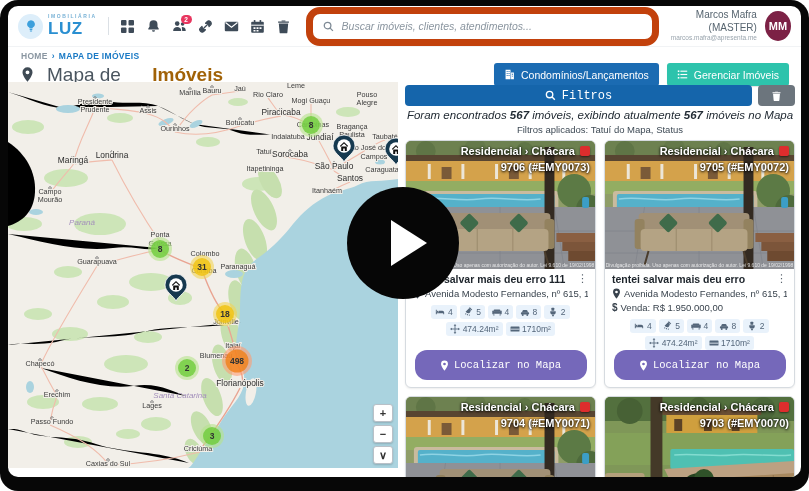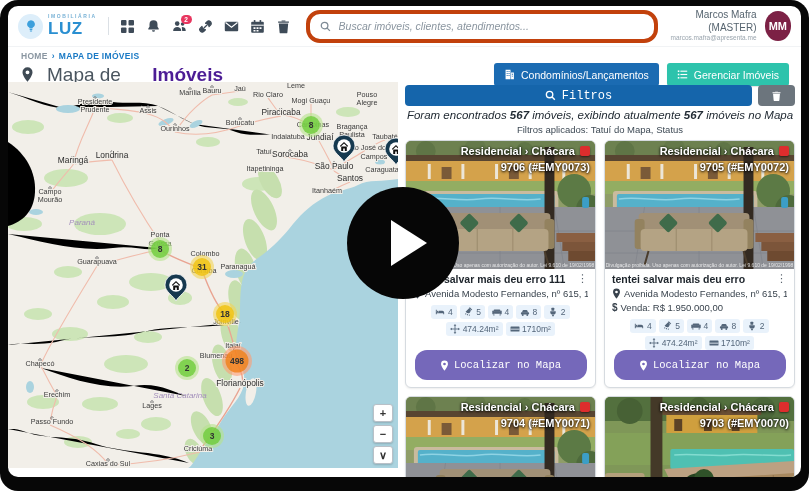--- a/index.html
+++ b/index.html
@@ -11,39 +11,39 @@
   .brand{display:flex;align-items:flex-start;gap:5px;cursor:pointer;}
   .bulbwrap{width:25px;height:25px;border-radius:50%;background:#ddeefa;display:flex;align-items:center;justify-content:center;}
   .brandtext{line-height:1;}
   .tagline{font-size:5px;letter-spacing:1.6px;color:#79b2d6;font-weight:bold;}
   .brandname{font-size:17px;font-weight:bold;color:#2a8fd1;letter-spacing:.5px;margin-top:1px;}
   .vdiv{width:1px;height:18px;background:#dbe0e5;margin:0 11px;}
   .ticons{display:flex;gap:11px;align-items:center;}
   .ticon{width:15px;height:15px;color:#3e4b58;position:relative;cursor:pointer;}
   .ticon svg{display:block;width:100%;height:100%;fill:currentColor;}
   .badge{position:absolute;top:-4px;right:-5px;min-width:9px;height:9px;background:#e8365f;color:#fff;font-size:6.5px;font-weight:bold;border-radius:5px;display:flex;align-items:center;justify-content:center;padding:0 1px;}
-  .search{margin-left:15px;width:368px;height:25px;border:4px solid #c2410c;border-radius:14px;display:flex;align-items:center;padding:0 10px;gap:6px;color:#7e8a95;background:#fff;}
+  .search{margin-left:15px;width:368px;height:25px;border:7px solid #c2410c;border-radius:14px;display:flex;align-items:center;padding:0 10px;gap:6px;color:#7e8a95;background:#fff;}
   .search svg{width:11px;height:11px;flex:none;}
   .search input{border:none;outline:none;flex:1;font-style:italic;font-size:10.5px;color:#4a565f;background:transparent;font-family:inherit;}
   .search input::placeholder{color:#8a959f;font-style:italic;}
   .hspacer{flex:1;}
   .user{text-align:right;margin-right:8px;line-height:1.25;cursor:pointer;}
   .uname{font-size:10px;color:#56646f;}
   .uemail{font-size:6.5px;color:#9aa5ae;}
   .avatar{width:30px;height:30px;border-radius:50%;background:#7c2145;color:#fff;font-weight:bold;font-size:11px;display:flex;align-items:center;justify-content:center;cursor:pointer;}
 
   
   .crumbs{padding:4px 13px 0;font-size:8.5px;font-weight:bold;letter-spacing:.3px;display:flex;gap:4px;align-items:center;}
   .crumb-home{color:#8a96a1;cursor:pointer;}
   .crumb-sep{color:#1a7ac5;}
   .crumb-cur{color:#1a7ac5;cursor:pointer;}
   .titlerow{display:flex;align-items:center;padding:2px 12px 0 13px;}
   .ptitle{display:flex;align-items:center;gap:13px;font-size:19px;color:#4a555f;}
   .ptitle svg{width:13px;height:17px;fill:#3f4a54;}
-  .ptitle b{color:#4c1d95;}
+  .ptitle b{color:#a16207;}
   .actions{margin-left:auto;display:flex;gap:8px;}
   .btn{display:flex;align-items:center;gap:6px;border-radius:3px;color:#fff;font-size:10.5px;padding:0 10px;height:23px;cursor:pointer;box-shadow:0 1px 1px rgba(0,0,0,.12);}
   .btn svg{width:11px;height:11px;fill:#fff;}
   .btn-teal{background:#2dc3ac;}
   .btn-blue{background:#1b6bb2;}
 
   
   .map{position:absolute;left:0;top:76px;width:390px;height:386px;background:#f2efe9;overflow:hidden;cursor:grab;}
   .map svg.base{position:absolute;left:0;top:0;}
   .zoomctl{position:absolute;right:5px;bottom:4px;display:flex;flex-direction:column;gap:3px;z-index:20;}

